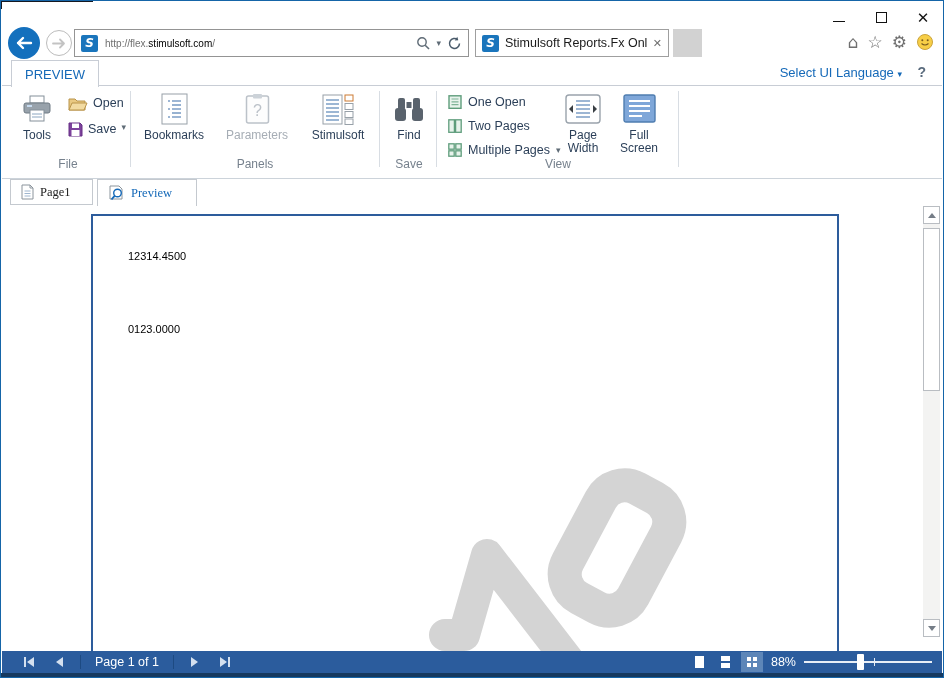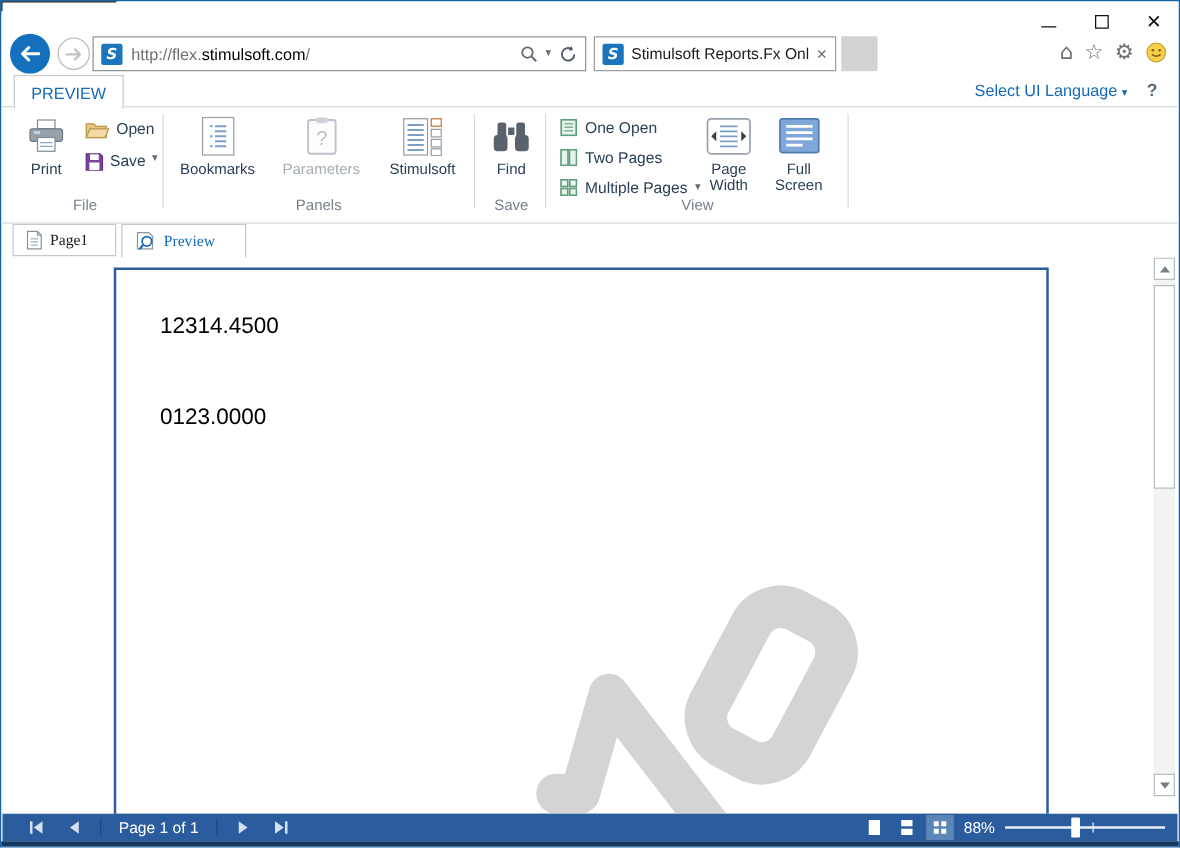--- a/index.html
+++ b/index.html
@@ -23,21 +23,21 @@
   
   .navrow { position:absolute; left:1px; right:1px; top:26px; height:32px; background:#fff; }
   .back-btn { position:absolute; left:6px; top:0px; width:32px; height:32px; border-radius:50%;
               background:#1470bd; display:flex; align-items:center; justify-content:center; }
   .fwd-btn { position:absolute; left:44px; top:3px; width:26px; height:26px; border-radius:50%;
              background:#fff; border:1px solid #bcbcbc; display:flex; align-items:center; justify-content:center; }
   .addressbar { position:absolute; left:72px; top:2px; width:395px; height:28px; background:#fff;
                 border:1px solid #949494; display:flex; align-items:center; padding:0 6px; }
   .favicon { width:17px; height:17px; background:#1a75bc; border-radius:2px; color:#fff;
              font:italic bold 12px/17px "DejaVu Sans", sans-serif; text-align:center; flex:0 0 auto; }
-  .url { margin-left:7px; font-size:13px; color:#6f6f6f; white-space:nowrap; flex:1 1 auto; overflow:hidden; }
+  .url { margin-left:7px; font-size:10px; color:#6f6f6f; white-space:nowrap; flex:1 1 auto; overflow:hidden; }
   .url b { color:#000; font-weight:normal; }
   .addr-icons { display:flex; align-items:center; gap:6px; flex:0 0 auto; }
   .caret { font-family:"DejaVu Sans", sans-serif; font-size:9px; color:#5f6b76; }
   .ie-tab { position:absolute; left:473px; top:2px; width:194px; height:28px; background:#fff;
             border:1px solid #9f9f9f; display:flex; align-items:center; padding:0 6px; gap:6px; }
   .ie-tab .title { font-size:12.5px; color:#1a1a1a; white-space:nowrap; overflow:hidden; flex:1; }
   .ie-tab .close { font-size:11px; color:#6e6e6e; font-family:"DejaVu Sans", sans-serif; }
   .newtab { position:absolute; left:671px; top:2px; width:29px; height:28px; background:#d2d2d2; }
   .browser-icons { position:absolute; right:8px; top:4px; display:flex; gap:9px; align-items:center; }
   .bicon { font-family:"DejaVu Sans", sans-serif; font-size:17px; color:#6f6f6f; line-height:22px; }
@@ -71,21 +71,21 @@
   .doc-tabs { position:absolute; left:1px; right:1px; top:178px; height:27px; background:#fff;font-family:Liberation Serif, serif; }
   .dtab { position:absolute; top:0; height:26px; background:#fff; border:1px solid #c4c9cf;
           display:flex; align-items:center; gap:6px; padding:0 10px; font-size:12.5px; cursor:pointer; }
   .dtab.page1 { left:8px; width:83px; color:#222; }
   .dtab.preview { left:95px; width:100px; height:27px; border-bottom:none; color:#1569b8; }
 
   
   .content { position:absolute; left:1px; right:1px; top:205px; bottom:26px; background:#fff; overflow:hidden; }
   .report-page { position:absolute; left:89px; top:8px; width:748px; bottom:-2px;
                  border:2px solid #2d5c9c; background:#fff; overflow:hidden; }
-  .rv { position:absolute; left:35px; font-size:18px; color:#000; }
+  .rv { position:absolute; left:35px; font-size:11px; color:#000; }
   .rv1 { top:34px; } .rv2 { top:107px; }
   .watermark { position:absolute; left:0; top:0; }
 
   
   .scrollbar { position:absolute; right:2px; top:0; width:17px; height:431px; background:#f3f3f2; }
   .sb-btn { position:absolute; left:0; width:17px; height:18px; background:#fff;
             border:1px solid #b9bdc2; display:flex; align-items:center; justify-content:center; }
   .sb-up { top:0; } .sb-down { bottom:0; }
   .tri-up { width:0; height:0; border-left:4px solid transparent; border-right:4px solid transparent;
             border-bottom:5px solid #757d87; }
@@ -209,21 +209,21 @@
       <div class="bigbtn" style="left:2px;width:54px">
         <div class="ic">
           <svg width="30" height="28" viewBox="0 0 30 28">
             <rect x="8" y="1" width="14" height="7" fill="#fff" stroke="#848f99"></rect>
             <rect x="2" y="8" width="26" height="10" rx="2" fill="#98a2ab" stroke="#6f7a84"></rect>
             <rect x="5" y="10" width="5" height="2" fill="#c7dbf0"></rect>
             <rect x="8" y="15" width="14" height="11" fill="#fff" stroke="#848f99"></rect>
             <path d="M10 19 h10 M10 22 h10" stroke="#8ca6c0" stroke-width="1"></path>
           </svg>
         </div>
-        <div class="lb">Print</div>
+        <div class="lb">Tools</div>
       </div>
       <div class="smallbtn" style="left:60px;top:10px">
         <svg width="20" height="15" viewBox="0 0 20 15">
           <path d="M1 3 L7 3 L9 5 L17 5 L17 14 L1 14 Z" fill="#e9c982" stroke="#b9944a"></path>
           <path d="M4 7 L19 7 L16 14 L1 14 Z" fill="#f2dba2" stroke="#b9944a"></path>
         </svg>
         <span>Open</span>
       </div>
       <div class="smallbtn" style="left:60px;top:36px">
         <svg width="15" height="15" viewBox="0 0 15 15">

